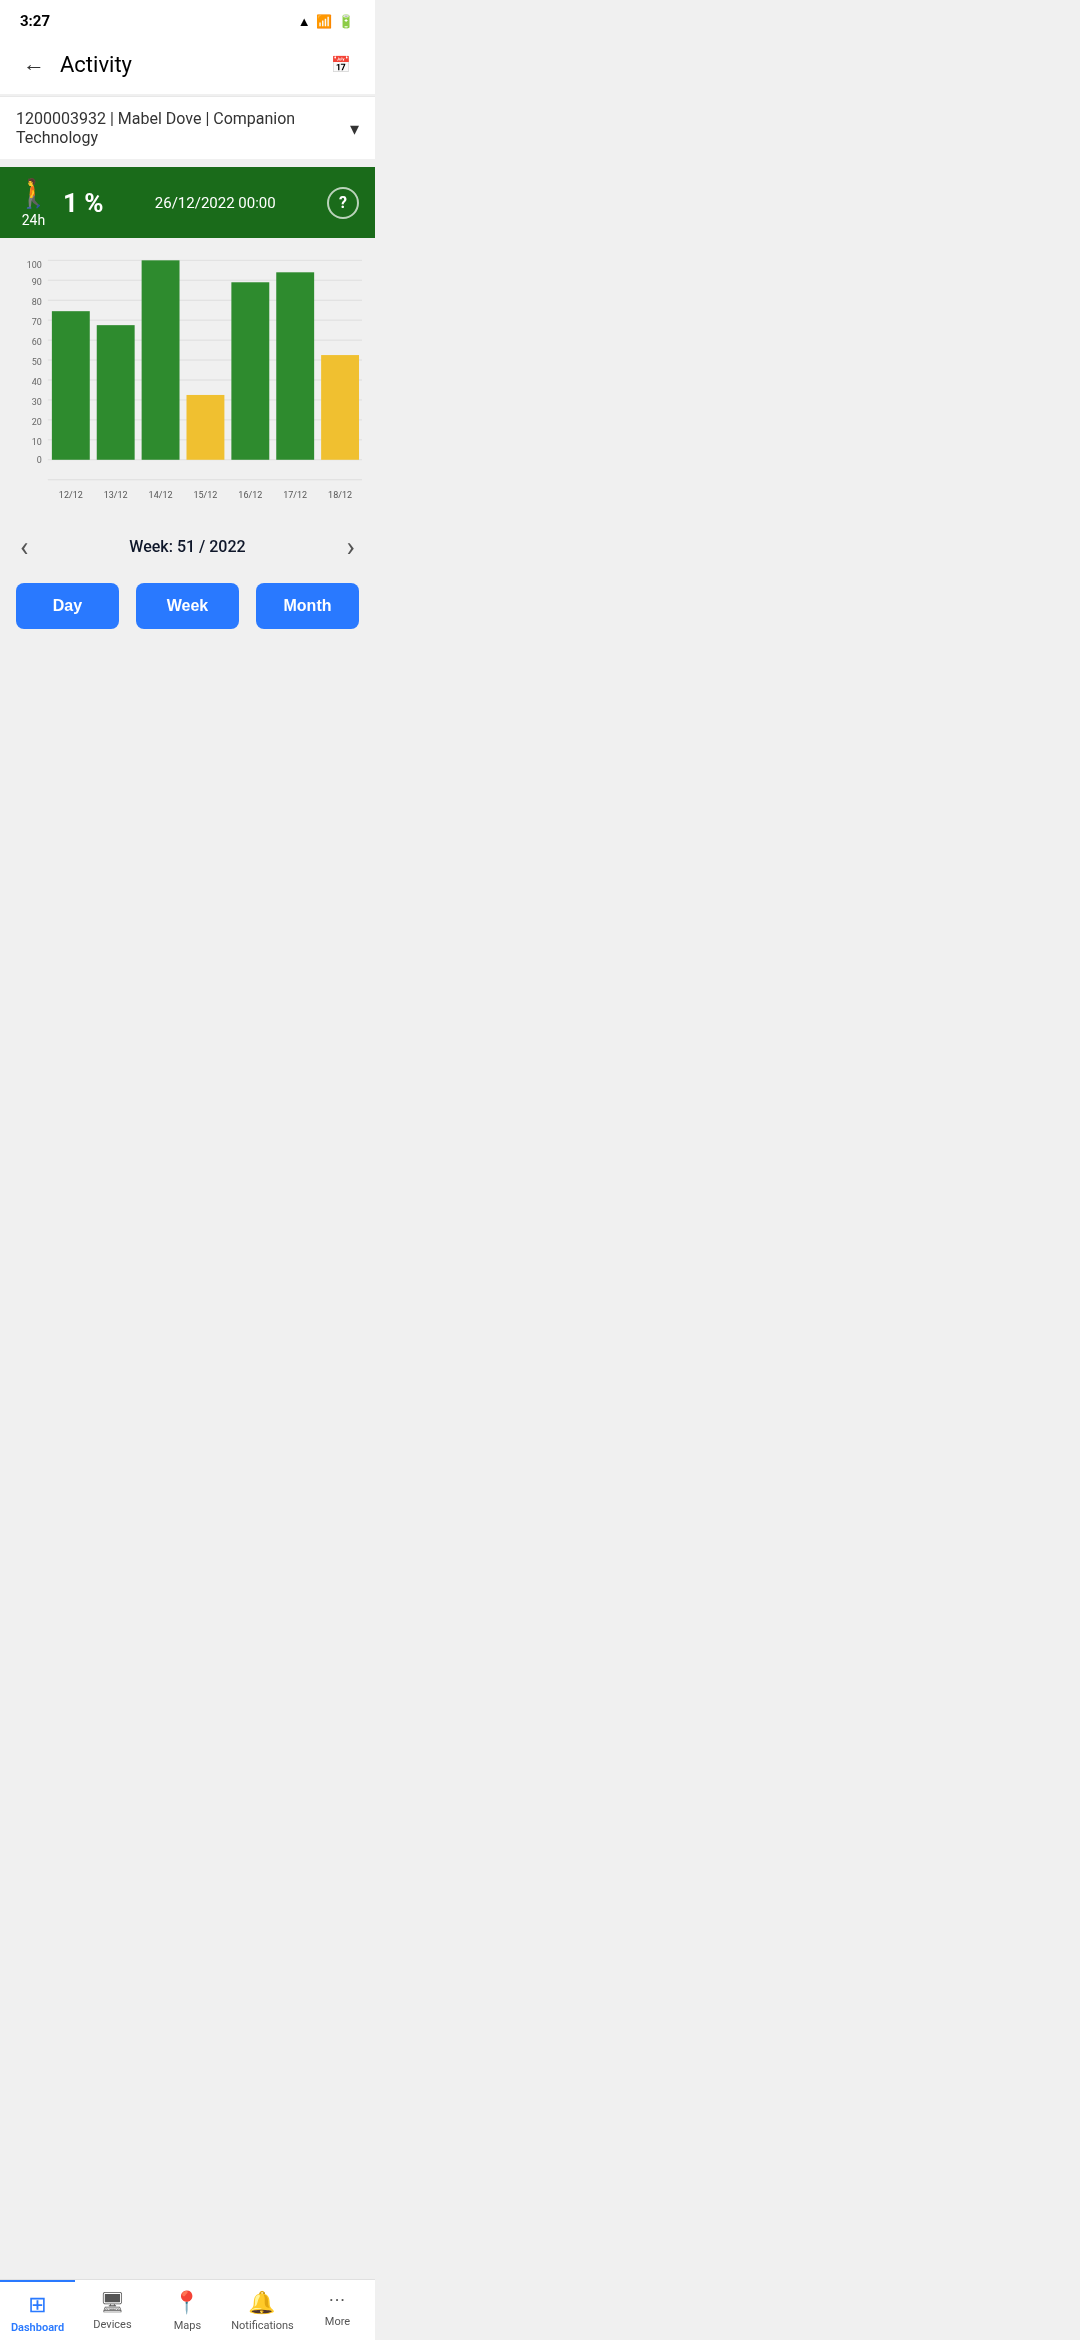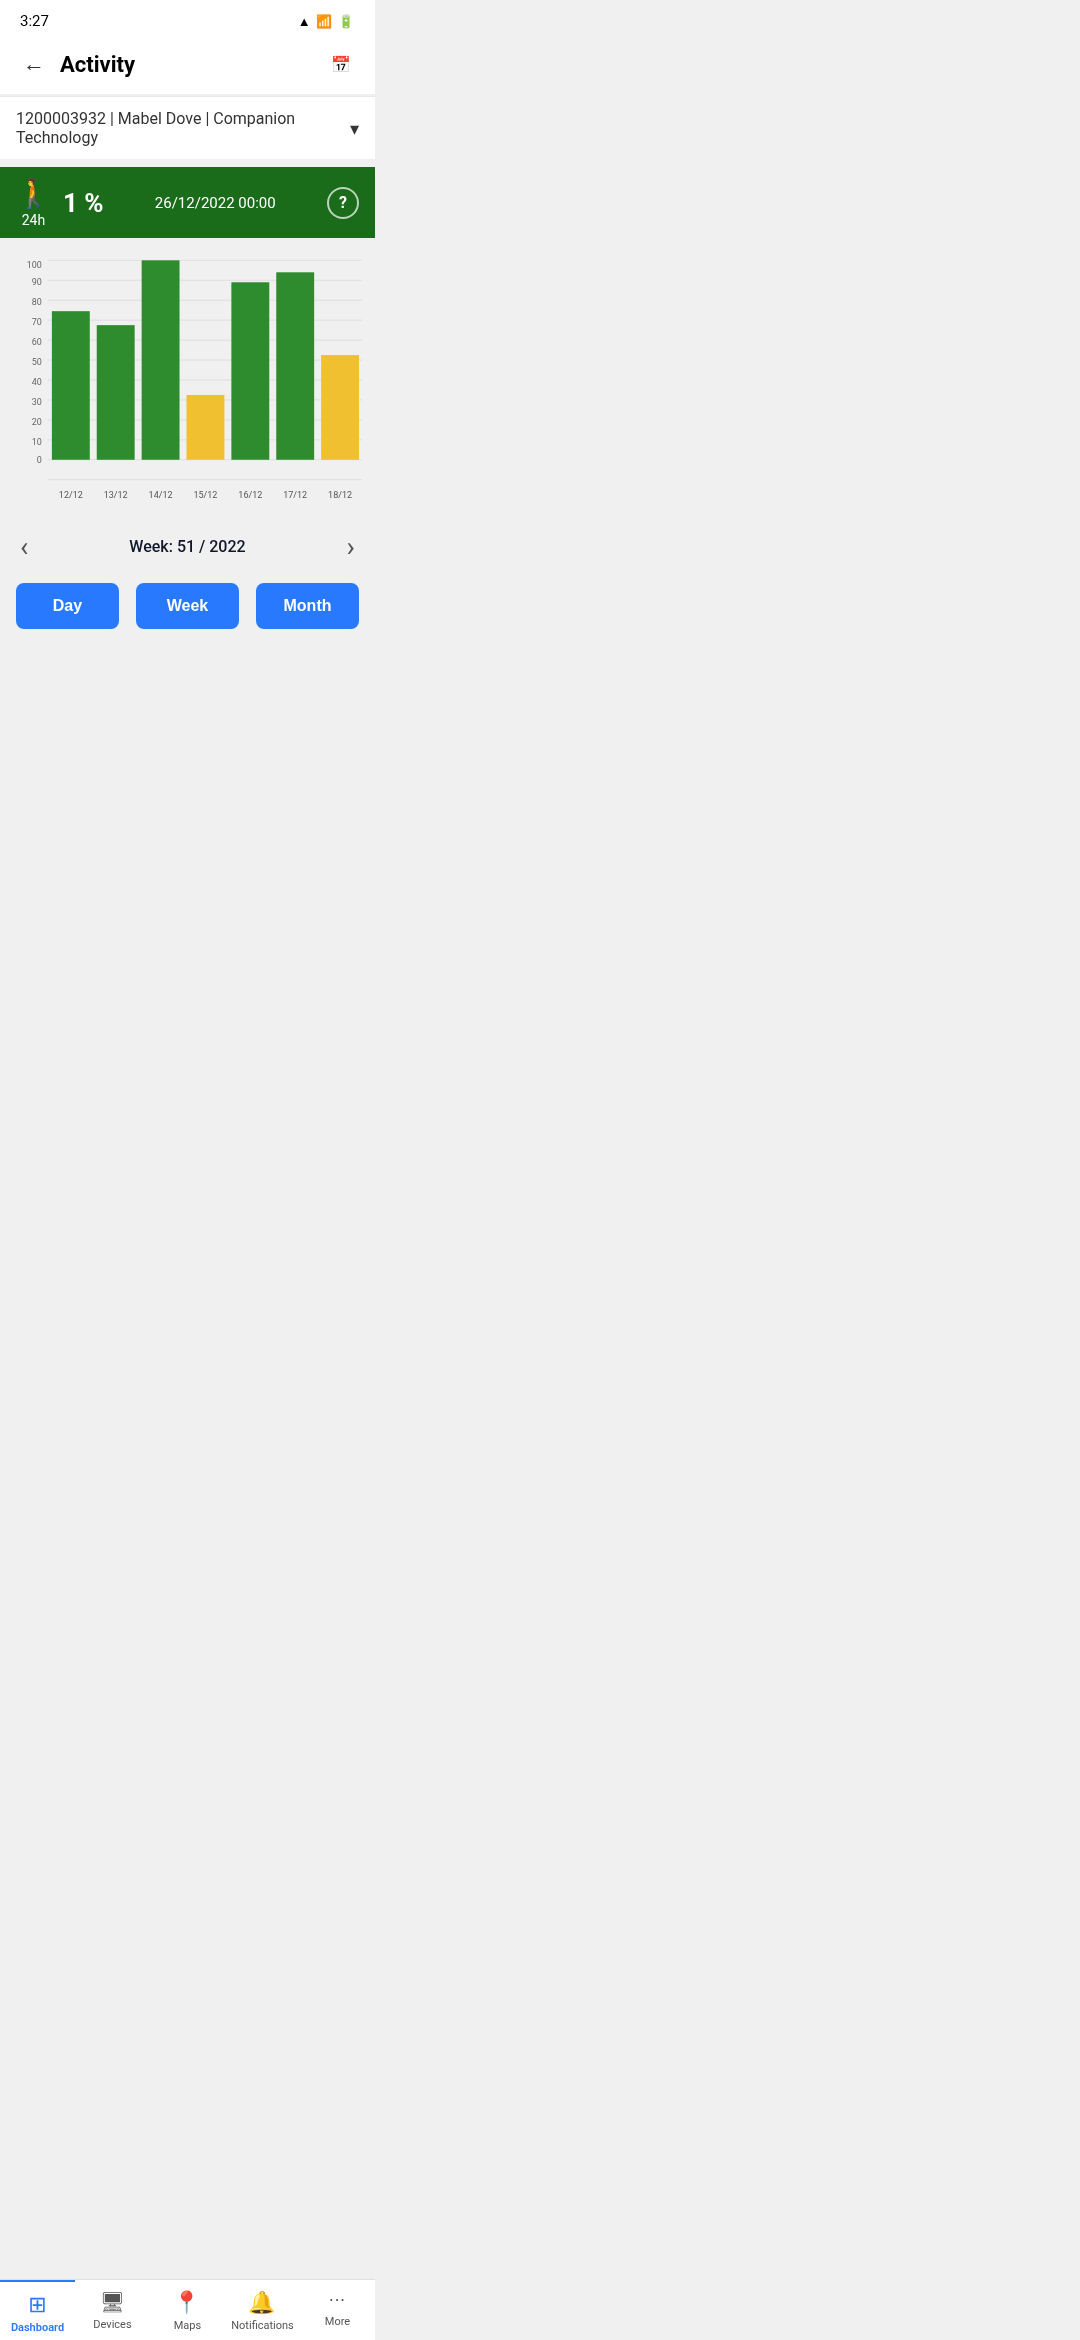--- a/index.html
+++ b/index.html
@@ -16,21 +16,21 @@
     
     .status-bar {
       display: flex;
       justify-content: space-between;
       align-items: center;
       padding: 12px 20px 8px;
       background: #fff;
     }
     .status-time {
       font-size: 15px;
-      font-weight: 400;
+      font-weight: 700;
       color: #000;
     }
     .status-icons {
       display: flex;
       align-items: center;
       gap: 6px;
     }
     .status-icons span {
       font-size: 13px;
       color: #000;
@@ -50,21 +50,21 @@
       display: flex;
       align-items: center;
       justify-content: center;
     }
     .back-arrow {
       font-size: 22px;
       color: #333;
     }
     .header-title {
       font-size: 22px;
-      font-weight: 700;
+      font-weight: 400;
       color: #000;
       flex: 1;
       margin-left: 8px;
     }
     .calendar-btn {
       width: 36px;
       height: 36px;
       display: flex;
       align-items: center;
       justify-content: center;

